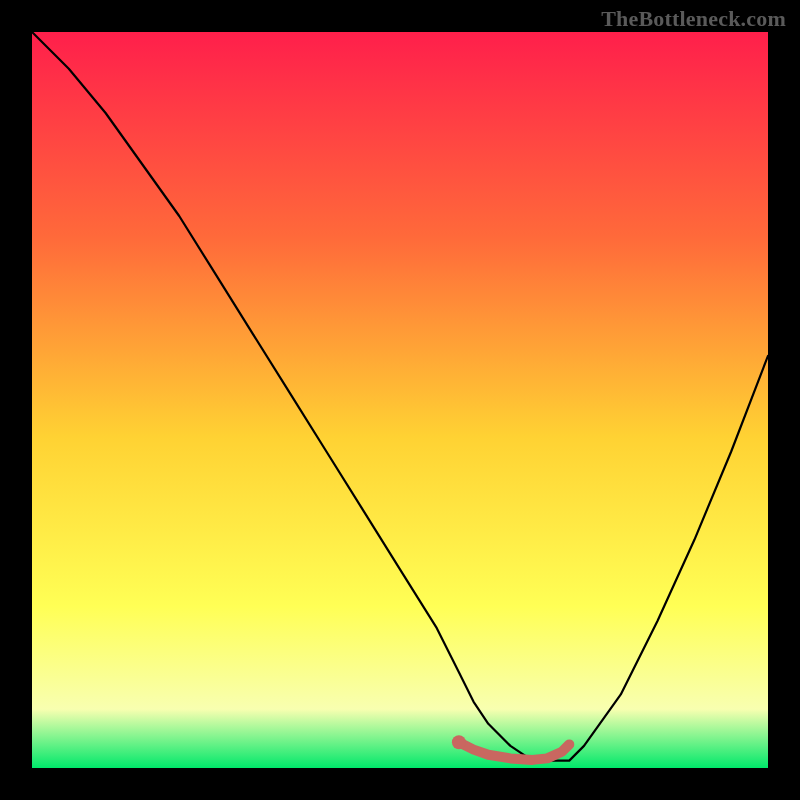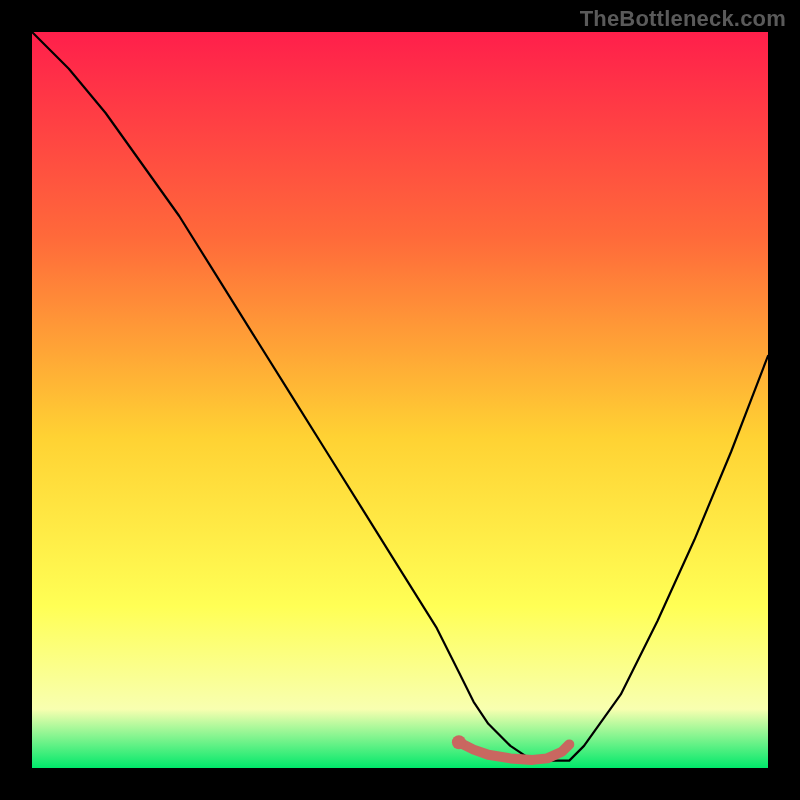--- a/index.html
+++ b/index.html
@@ -19,20 +19,21 @@
   }
   .watermark {
     position: absolute;
     top: 6px;
     right: 14px;
     color: #5a5a5a;
     font-size: 22px;
     font-weight: 600;
     letter-spacing: 0.2px;
     user-select: none;
+    font-family: Liberation Serif, serif;
   }
   .plot {
     position: absolute;
     left: 32px;
     top: 32px;
     width: 736px;
     height: 736px;
   }
   svg {
     display: block;

